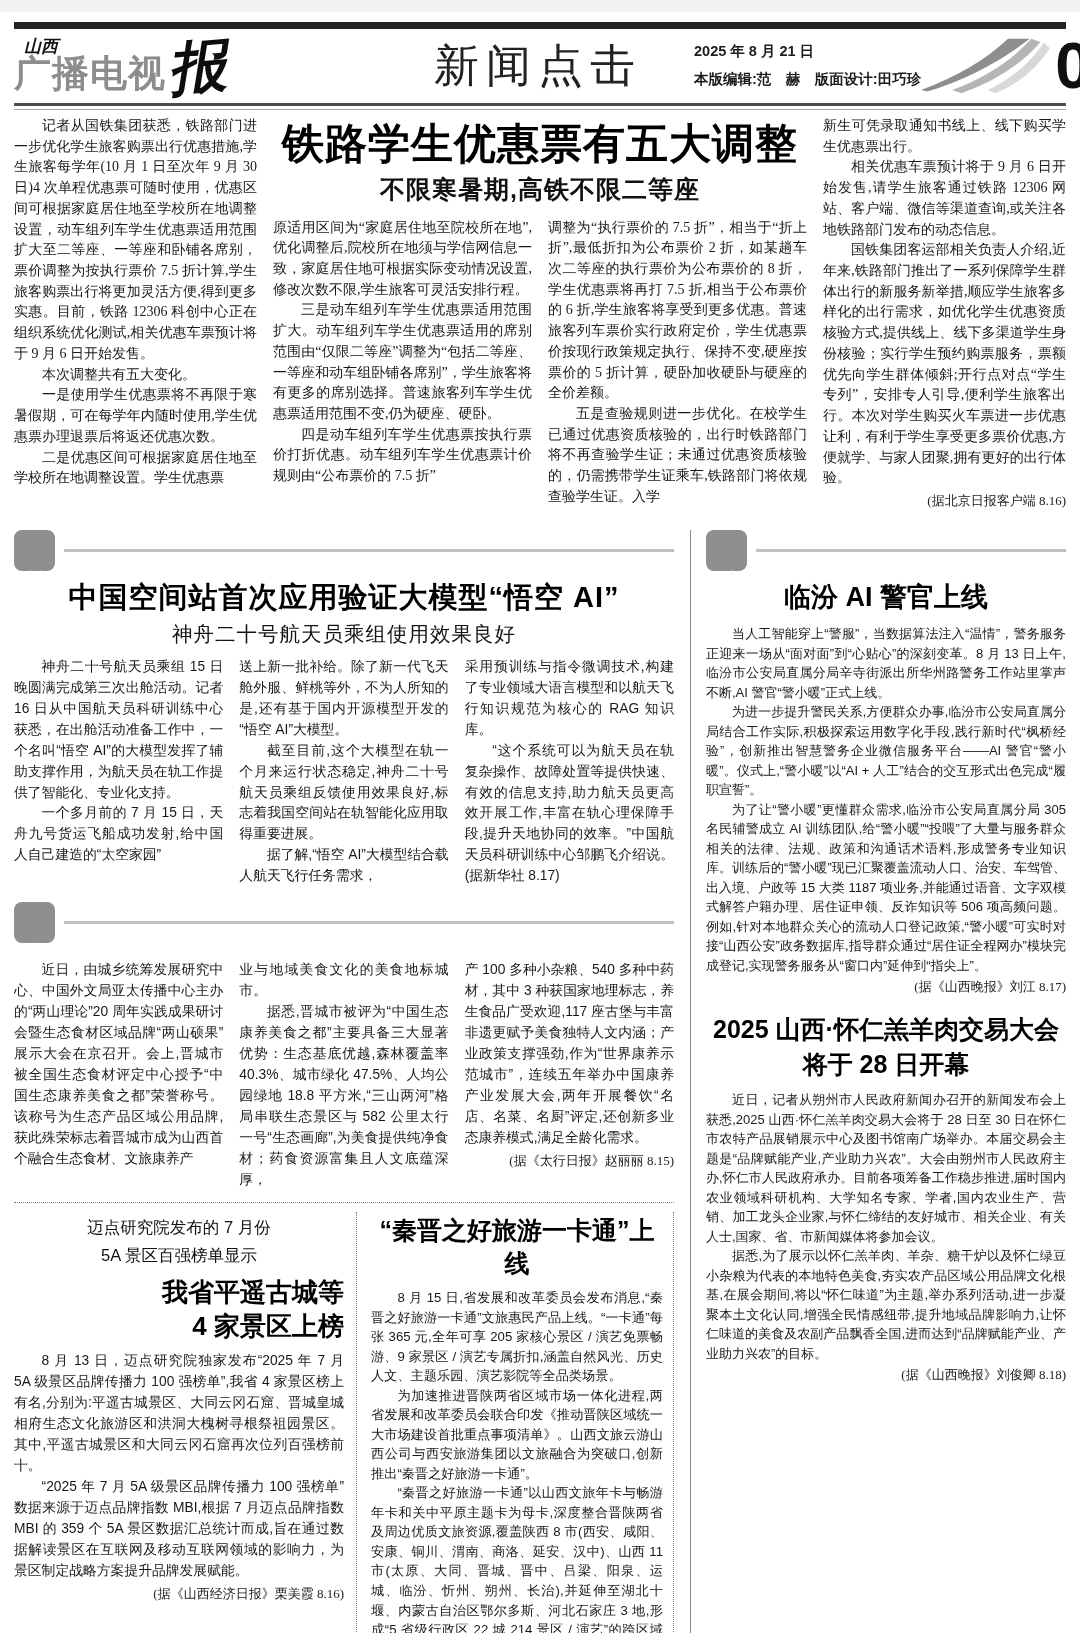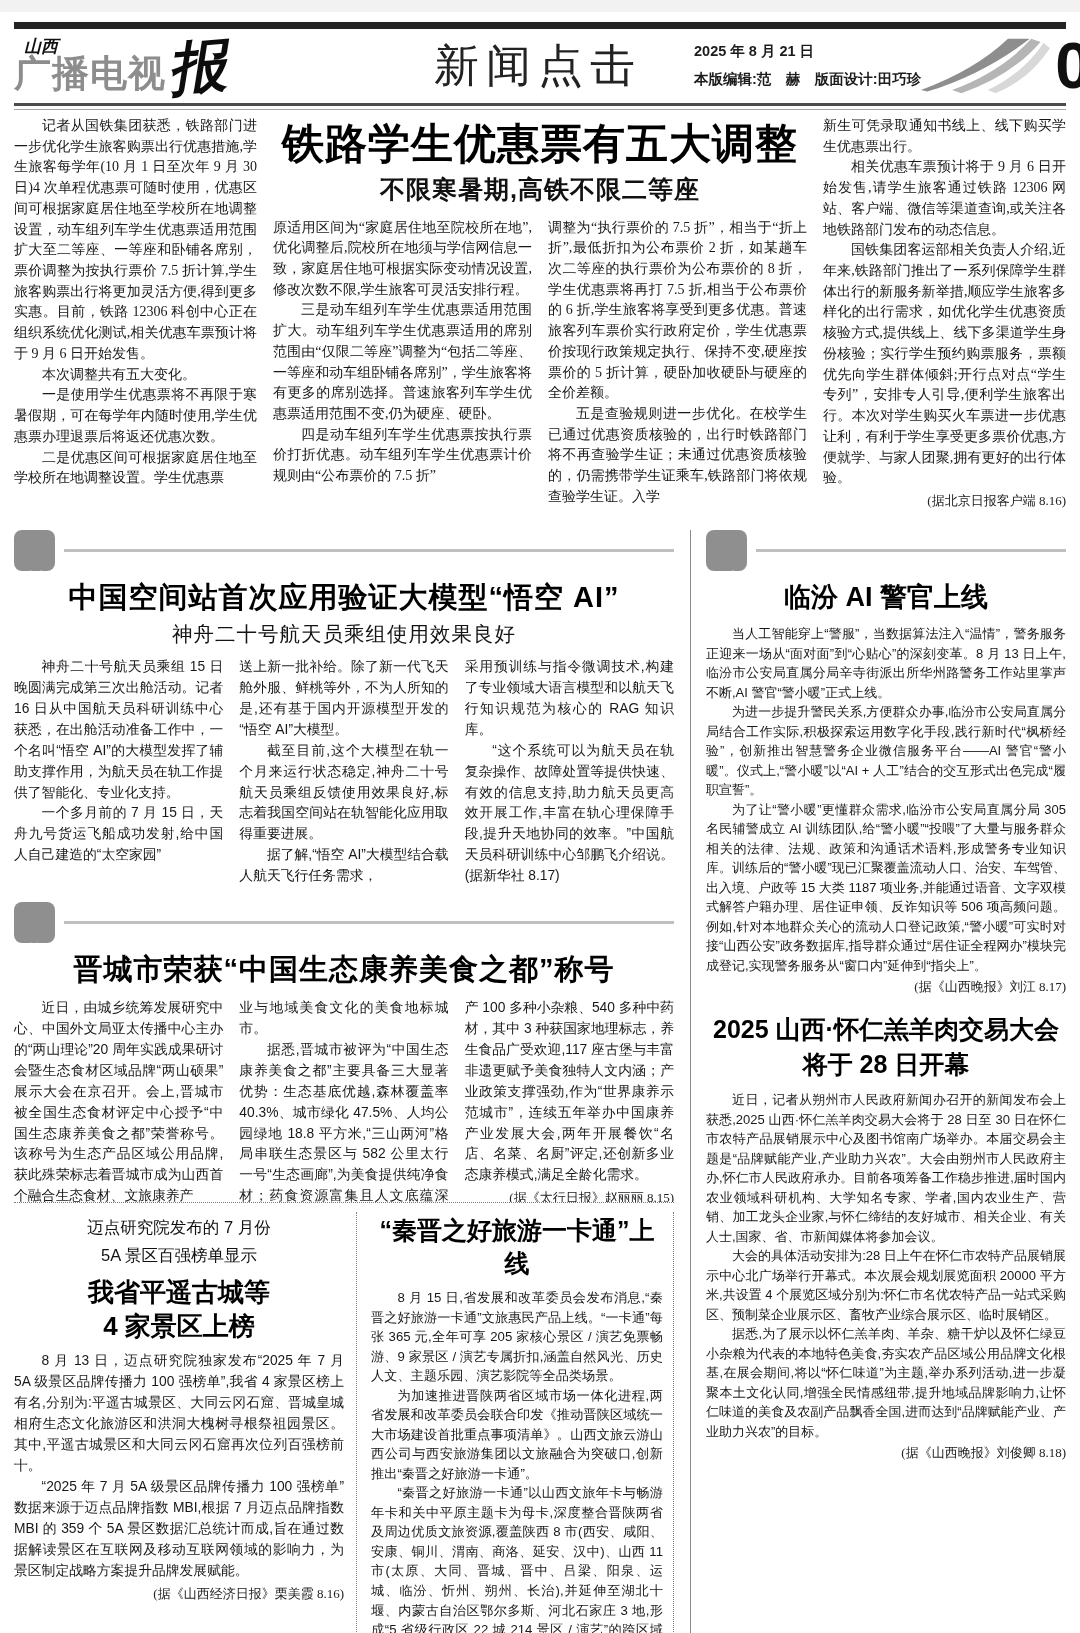--- a/index.html
+++ b/index.html
@@ -48,21 +48,21 @@
   .sec .para{font-size:13.8px;line-height:1.52;}
   .sec-guonei{height:372px;}
   .sec-wenlv{height:300px;}
   .sec-head{margin:0;font-size:29px;font-weight:bold;text-align:center;letter-spacing:1px;line-height:1.3;color:#000;}
   .sec-sub{margin:3px 0 9px;font-size:20.5px;text-align:center;letter-spacing:1px;font-weight:500;color:#141414;}
   .sec-gap{height:9px;}
   .bottom-band{height:436px;border-top:1px dotted #7d7d7d;padding-top:9px;display:flex;overflow:hidden;box-sizing:border-box;}
   .art-maidian{flex:0 0 330px;border-right:1px dotted #7d7d7d;padding-right:12px;overflow:hidden;}
   .art-maidian .para{font-size:13.8px;line-height:1.52;}
   .kicker{margin:2px 0 0;font-size:16.5px;text-align:center;line-height:1.6;font-weight:500;color:#111;}
-  .md-title{margin:6px 0 8px;font-size:26px;font-weight:bold;text-align:center;line-height:1.32;color:#000;}
+  .md-title{margin:6px 0 8px;font-size:26px;font-weight:bold;text-align:right;line-height:1.32;color:#000;}
   .art-qinjin{flex:1 1 auto;padding:0 10px 0 14px;border-right:1px dotted #7d7d7d;overflow:hidden;}
   .art-qinjin .para{font-size:13.2px;line-height:1.48;}
   .qj-title{margin:2px 0 8px;font-size:25px;font-weight:bold;text-align:center;color:#000;}
   .right-main{position:absolute;left:690px;top:518px;width:376px;height:1115px;box-sizing:border-box;
               border-left:1px solid #8a8a8a;padding-left:15px;overflow:hidden;}
   .right-main .para{font-size:13px;line-height:1.5;}
   .rt-title{margin:8px 0 8px;font-size:27px;font-weight:bold;text-align:center;line-height:1.38;color:#000;}
   .art-huairen{margin-top:16px;}
   .hr-title{margin:0 0 8px;font-size:25px;font-weight:bold;text-align:center;line-height:1.4;color:#000;}
 </style>
@@ -159,21 +159,20 @@
     </div>
 
     <div class="sec sec-wenlv">
       <div class="badge-row">
         <div class="badge">
           <span>文旅</span>
           <span>播报</span>
         </div>
         <div class="badge-rule"></div>
       </div>
-      <h2 class="sec-head">晋城市荣获“中国生态康养美食之都”称号</h2>
       <div class="sec-gap"></div>
       <div class="body3">
         <div class="bcol">
             <p class="para">近日，由城乡统筹发展研究中心、中国外文局亚太传播中心主办的“两山理论”20 周年实践成果研讨会暨生态食材区域品牌“两山硕果”展示大会在京召开。会上,晋城市被全国生态食材评定中心授予“中国生态康养美食之都”荣誉称号。该称号为生态产品区域公用品牌,获此殊荣标志着晋城市成为山西首个融合生态食材、文旅康养产</p>
           </div>
         <div class="bcol cont">
             <p class="para">业与地域美食文化的美食地标城市。</p>
             <p class="para">据悉,晋城市被评为“中国生态康养美食之都”主要具备三大显著优势：生态基底优越,森林覆盖率 40.3%、城市绿化 47.5%、人均公园绿地 18.8 平方米,“三山两河”格局串联生态景区与 582 公里太行一号“生态画廊”,为美食提供纯净食材；药食资源富集且人文底蕴深厚，</p>
           </div>
         <div class="bcol cont">
@@ -233,20 +232,19 @@
       <p class="credit">(据《山西晚报》刘江 8.17)</p>
     </div>
 
     <div class="art-huairen">
       <h2 class="hr-title">
         <span>2025 山西·怀仁羔羊肉交易大会</span><br>
         <span>将于 28 日开幕</span>
       </h2>
       <div>
           <p class="para">近日，记者从朔州市人民政府新闻办召开的新闻发布会上获悉,2025 山西·怀仁羔羊肉交易大会将于 28 日至 30 日在怀仁市农特产品展销展示中心及图书馆南广场举办。本届交易会主题是“品牌赋能产业,产业助力兴农”。大会由朔州市人民政府主办,怀仁市人民政府承办。目前各项筹备工作稳步推进,届时国内农业领域科研机构、大学知名专家、学者,国内农业生产、营销、加工龙头企业家,与怀仁缔结的友好城市、相关企业、有关人士,国家、省、市新闻媒体将参加会议。</p>
-          <p class="para">大会的具体活动安排为:28 日上午在怀仁市农特产品展销展示中心北广场举行开幕式。本次展会规划展览面积 20000 平方米,共设置 4 个展览区域分别为:怀仁市名优农特产品一站式采购区、预制菜企业展示区、畜牧产业综合展示区、临时展销区。</p>
           <p class="para">据悉,为了展示以怀仁羔羊肉、羊杂、糖干炉以及怀仁绿豆小杂粮为代表的本地特色美食,夯实农产品区域公用品牌文化根基,在展会期间,将以“怀仁味道”为主题,举办系列活动,进一步凝聚本土文化认同,增强全民情感纽带,提升地域品牌影响力,让怀仁味道的美食及农副产品飘香全国,进而达到“品牌赋能产业、产业助力兴农”的目标。</p>
         </div>
       <p class="credit">(据《山西晚报》刘俊卿 8.18)</p>
     </div>
   </div>
 
 </div>
 
 </body></html>

